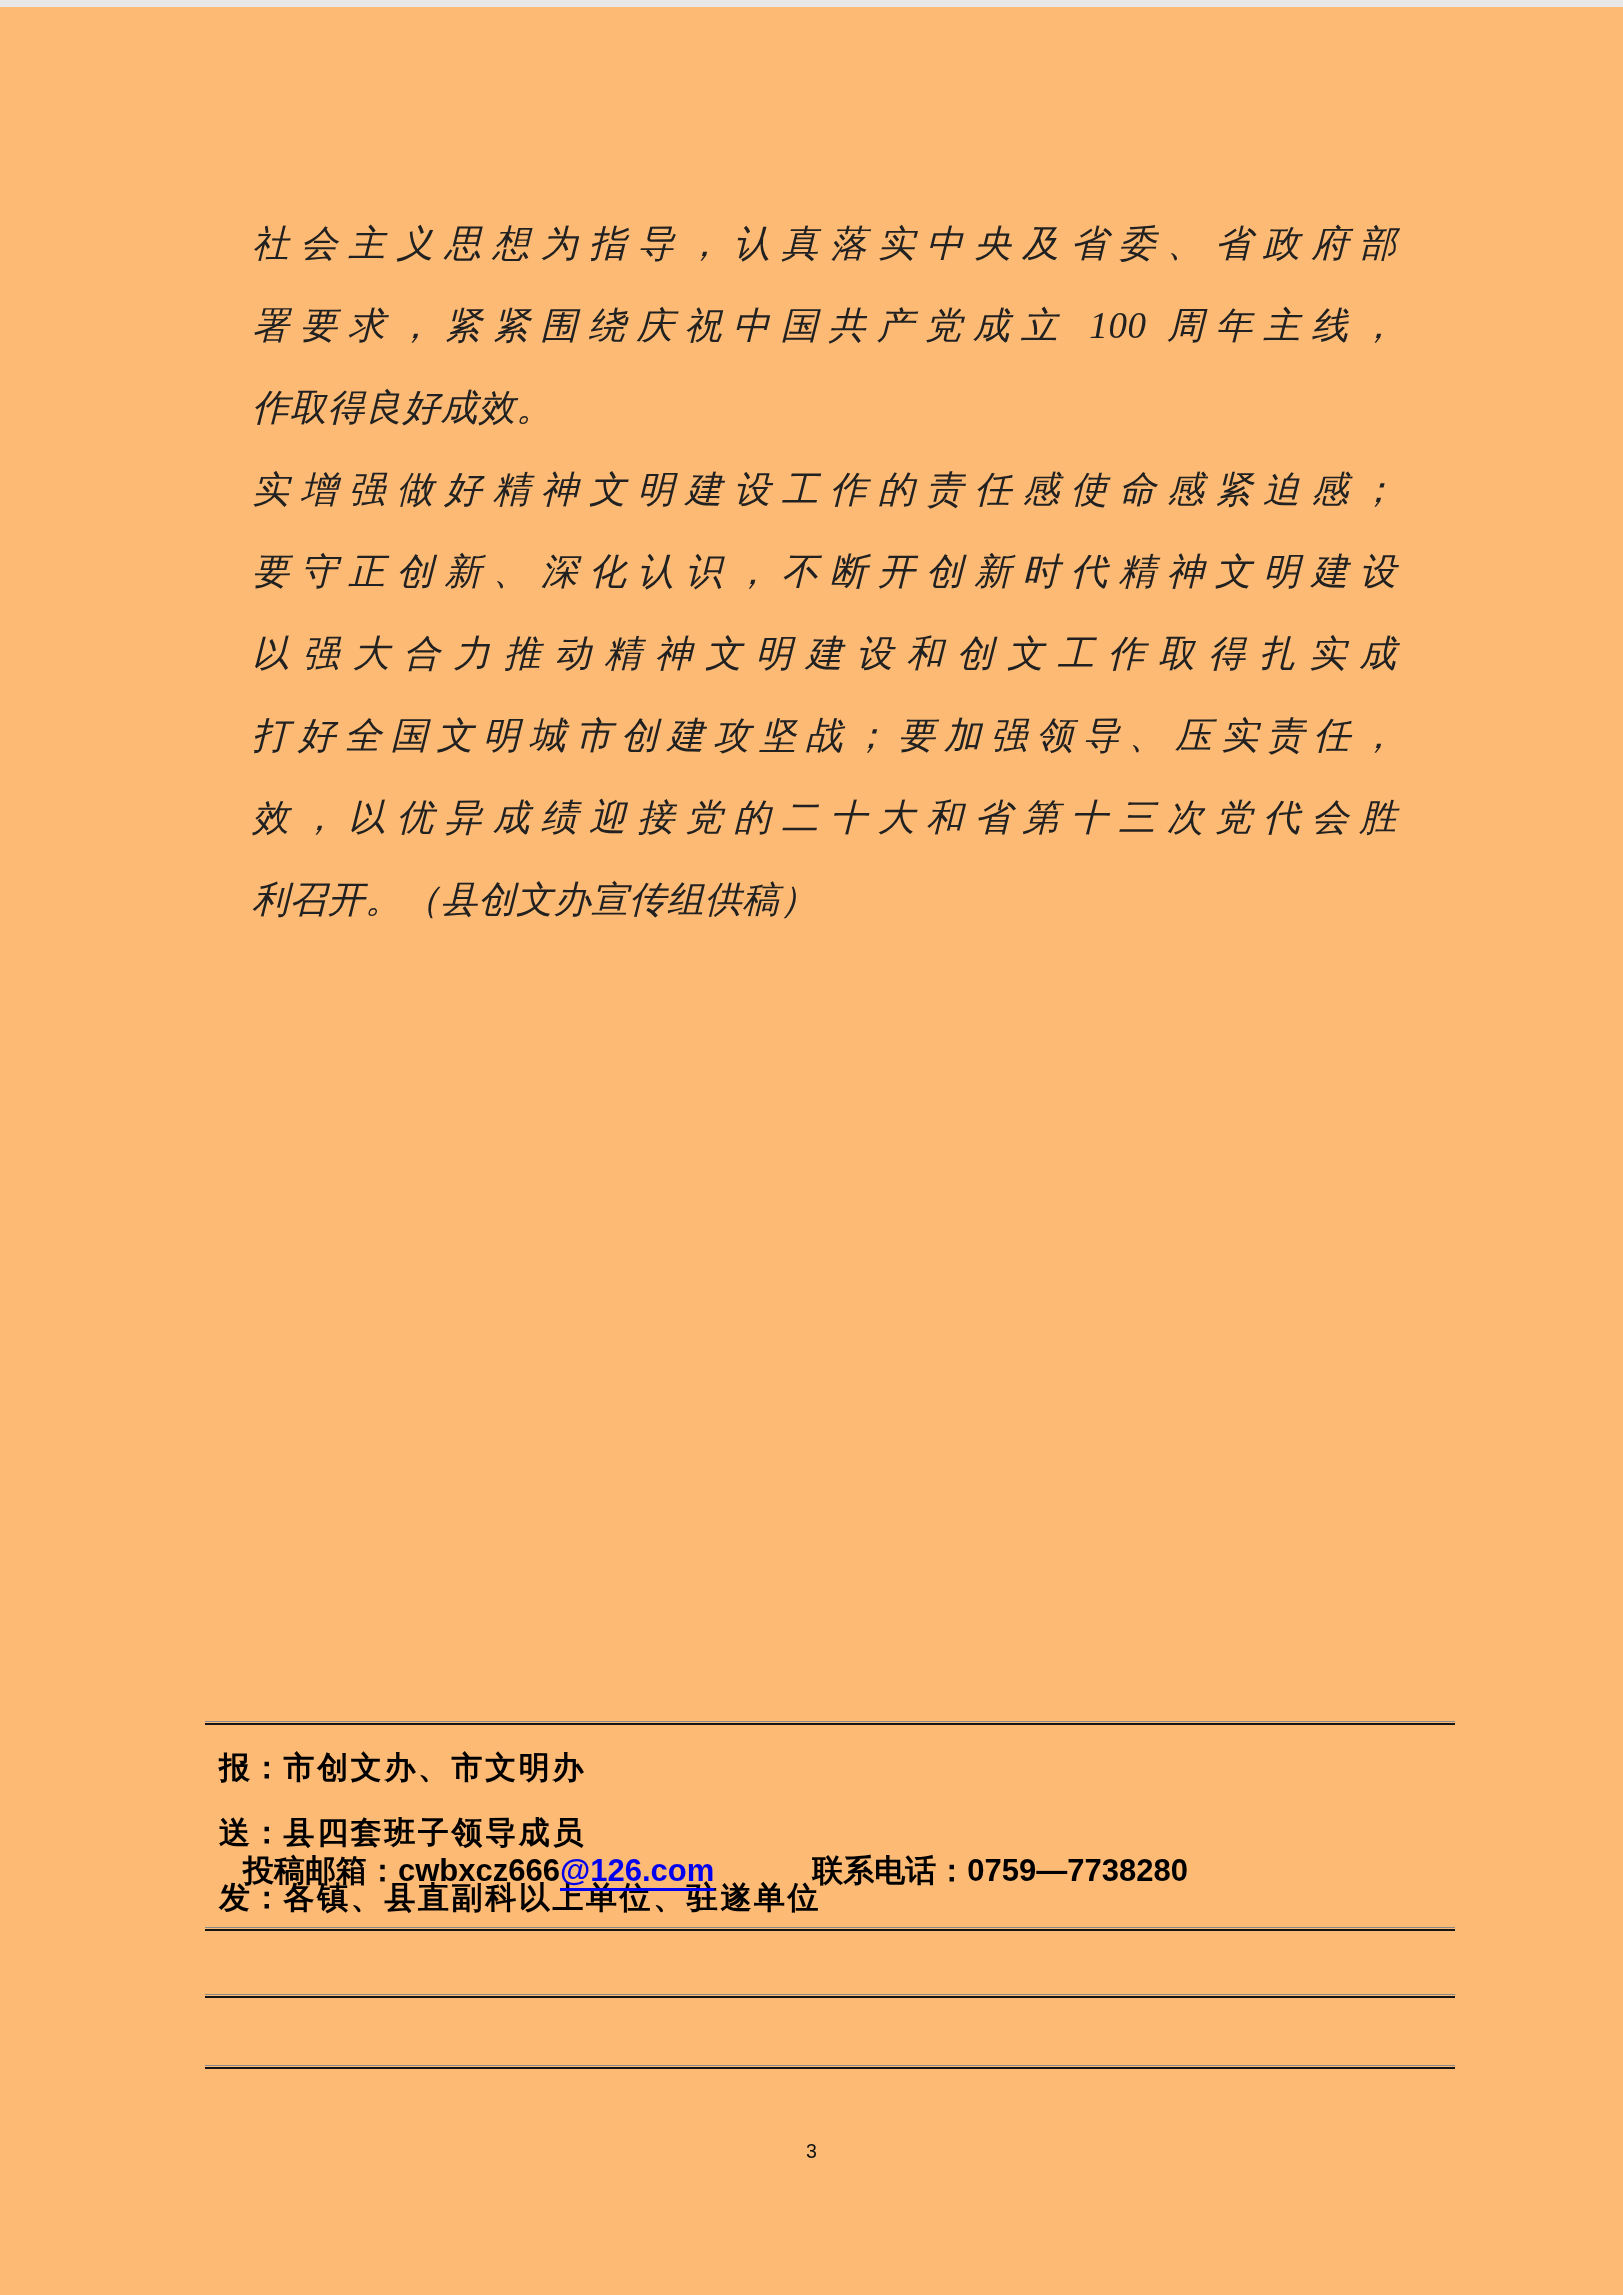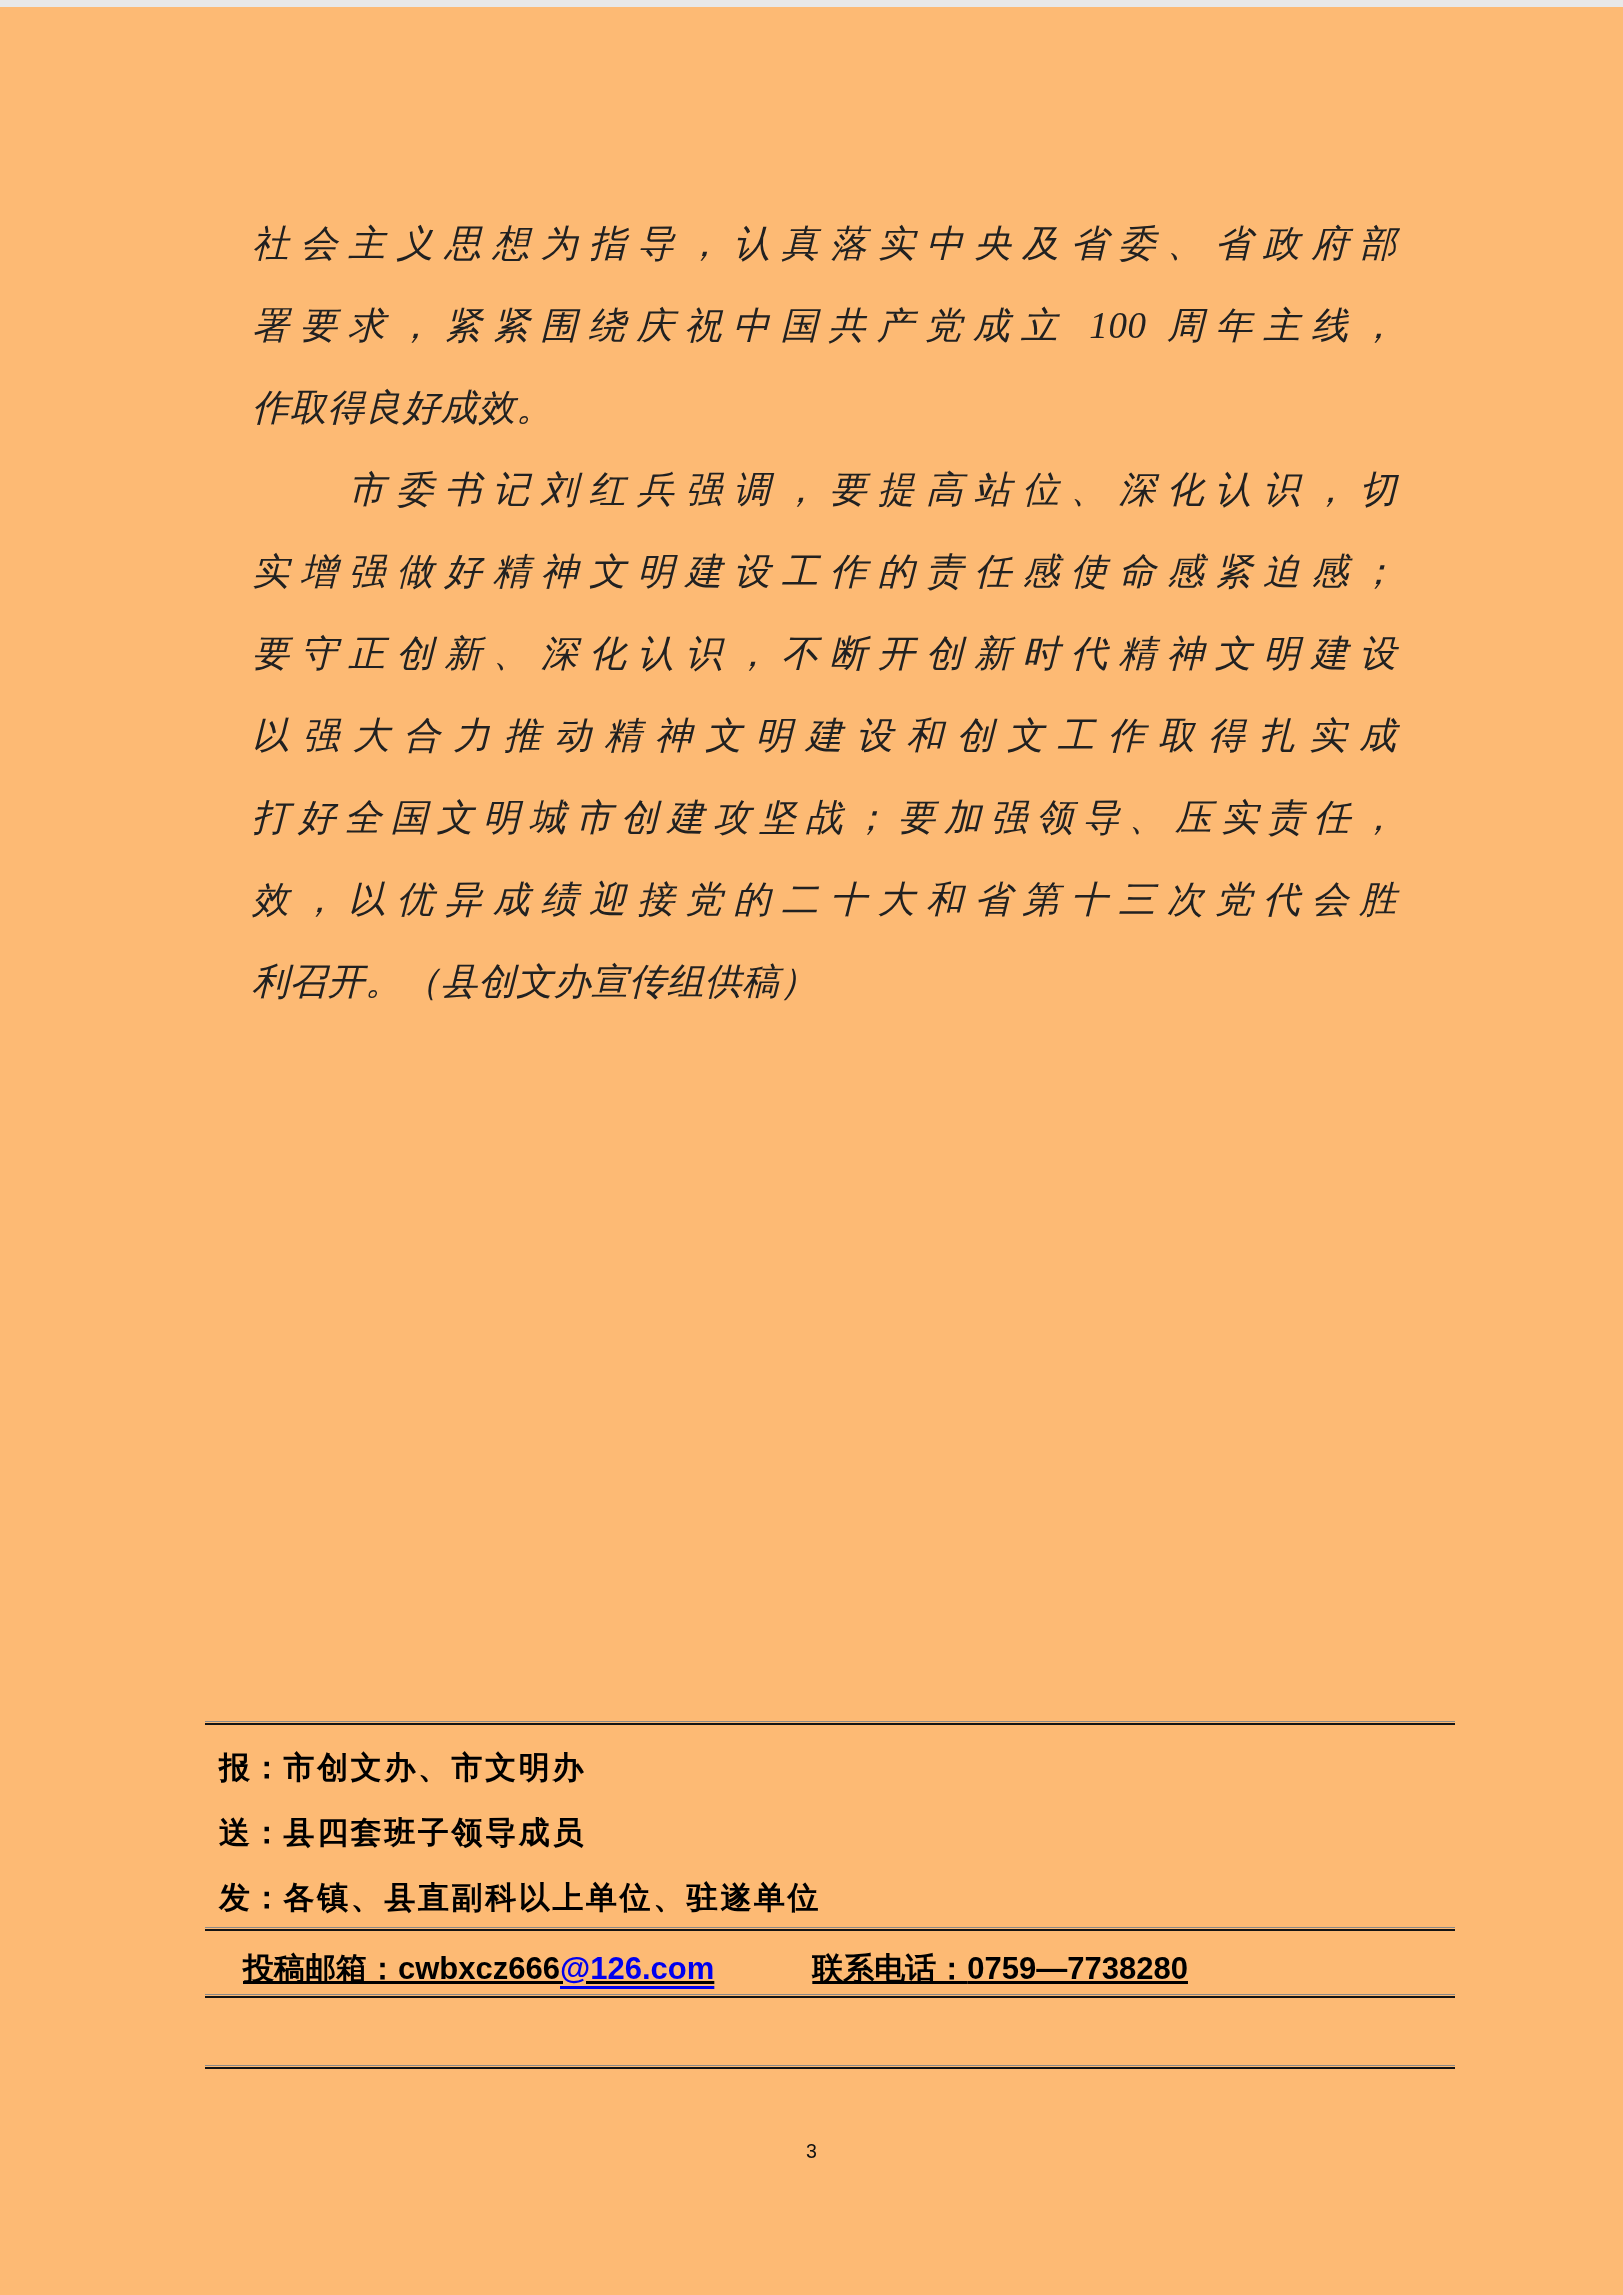--- a/index.html
+++ b/index.html
@@ -62,28 +62,27 @@
     font-size:31px;
     line-height:65px;
     font-weight:bold;
     color:#000;
   }
   .dist-label{letter-spacing:1.3px;}
   .dist-value{letter-spacing:2.6px;}
   .contact{
     position:absolute;
     left:243px;
-    top:1936px;
+    top:1838px;
     width:1211px;
     font-size:31px;
     line-height:52px;
     font-weight:bold;
     color:#000;
     white-space:nowrap;
-    text-decoration:underline;
   }
   .contact .latin{
     font-family:"Liberation Sans","DejaVu Sans",sans-serif;
     font-weight:bold;
     letter-spacing:0px;
   }
   .contact .email-link{
     font-family:"Liberation Sans","DejaVu Sans",sans-serif;
     font-weight:bold;
     color:var(--link);
@@ -110,21 +109,20 @@
 </head>
 <body>
 
 <div class="page">
 
   <main class="body-text">
     <div class="line">社会主义思想为指导，认真落实中央及省委、省政府部</div>
     <div class="line">署要求，紧紧围绕庆祝中国共产党成立 100 周年主线，</div>
     <div class="line last">作取得良好成效。</div>
 
-    <div class="line indent">市委书记刘红兵强调，要提高站位、深化认识，切</div>
     <div class="line">实增强做好精神文明建设工作的责任感使命感紧迫感；</div>
     <div class="line">要守正创新、深化认识，不断开创新时代精神文明建设</div>
     <div class="line">以强大合力推动精神文明建设和创文工作取得扎实成</div>
     <div class="line">打好全国文明城市创建攻坚战；要加强领导、压实责任，</div>
     <div class="line">效，以优异成绩迎接党的二十大和省第十三次党代会胜</div>
     <div class="line last">利召开。（县创文办宣传组供稿）</div>
   </main>
 
   <div class="rule rule-1"></div>
 

